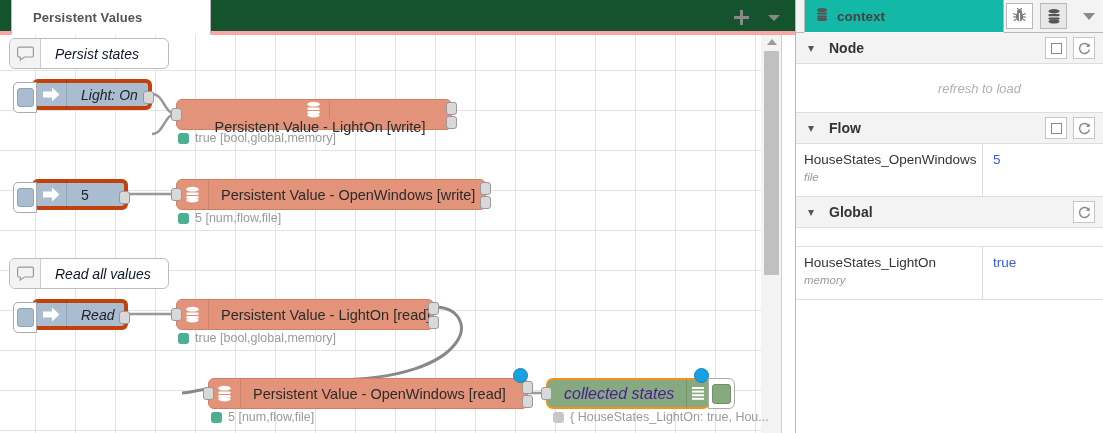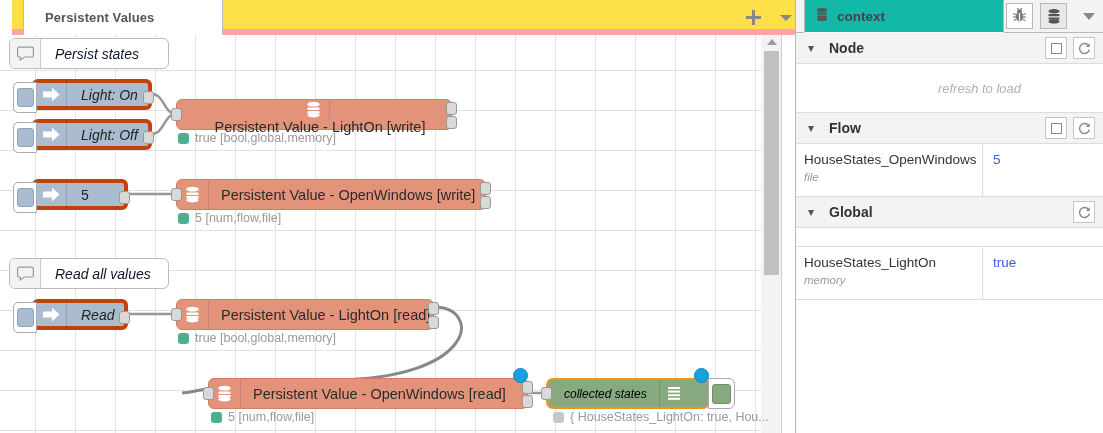--- a/index.html
+++ b/index.html
@@ -28,25 +28,25 @@
     position: relative;
     width: 795px;
     height: 433px;
     background: #fff;
     flex: 0 0 795px;
   }
 
   
   .tabbar {
     position: absolute;
-    left: 12px; top: 0;
+    left: 0; top: 0;
     width: 795px;
     height: 35px;
-    background: #fde047;
-    border-bottom: 6px solid #fca5a5;
+    background: #14532d;
+    border-bottom: 4px solid #fca5a5;
     box-sizing: border-box;
   }
   .tab {
     position: absolute;
     left: 11px;
     top: 0px;
     height: 35px;
     width: 200px;
     box-sizing: border-box;
     background: #fff;
@@ -253,22 +253,22 @@
   
   .node-debug {
     height: 31px;
     background: #87a980;
     border: 2px solid #f2921d;
     border-radius: 7px;
   }
   .node-debug .d-label {
     padding: 0 12px 0 16px;
     font-style: italic;
-    font-size: 12px;
-    color: #000000;
+    font-size: 16px;
+    color: #4c1d95;
     white-space: nowrap;
   }
   .node-debug .d-icon-box {
     width: 28px;
     height: 27px;
     border-left: 1px solid rgba(0,0,0,0.13);
     display: flex;
     align-items: center;
     justify-content: center;
   }
@@ -543,32 +543,20 @@
           </div>
         <div class="i-icon-box">
           <svg width="19" height="17" viewBox="0 0 19 17">
             <path d="M1,5.5 h9 v-4 l7.5,7 -7.5,7 v-4 h-9 z" fill="#fff"></path>
           </svg>
         </div>
         <div class="i-label">Light: On</div>
         <div class="port out" style="top:8px;"></div>
       </div>
 
-      <div class="node node-inject" style="left:32px; top:84px; width:120px;">
-        <div class="inject-btn">
-            <i></i>
-          </div>
-        <div class="i-icon-box">
-          <svg width="19" height="17" viewBox="0 0 19 17">
-            <path d="M1,5.5 h9 v-4 l7.5,7 -7.5,7 v-4 h-9 z" fill="#fff"></path>
-          </svg>
-        </div>
-        <div class="i-label">Light: Off</div>
-        <div class="port out" style="top:8px;"></div>
-      </div>
 
       <div class="node node-pv" style="left:176px; top:64px; width:276px;flex-direction:column;">
         <div class="p-icon-box">
           <svg width="19" height="19" viewBox="0 0 19 19">
             <ellipse cx="9.5" cy="4.2" rx="6.2" ry="2.4" fill="#fff"></ellipse>
             <rect x="3.3" y="7.4" width="12.4" height="2.6" rx="1.3" fill="#fff"></rect>
             <rect x="3.3" y="11.1" width="12.4" height="2.6" rx="1.3" fill="#fff"></rect>
             <ellipse cx="9.5" cy="15.3" rx="6.2" ry="2.2" fill="#fff"></ellipse>
           </svg>
         </div>

